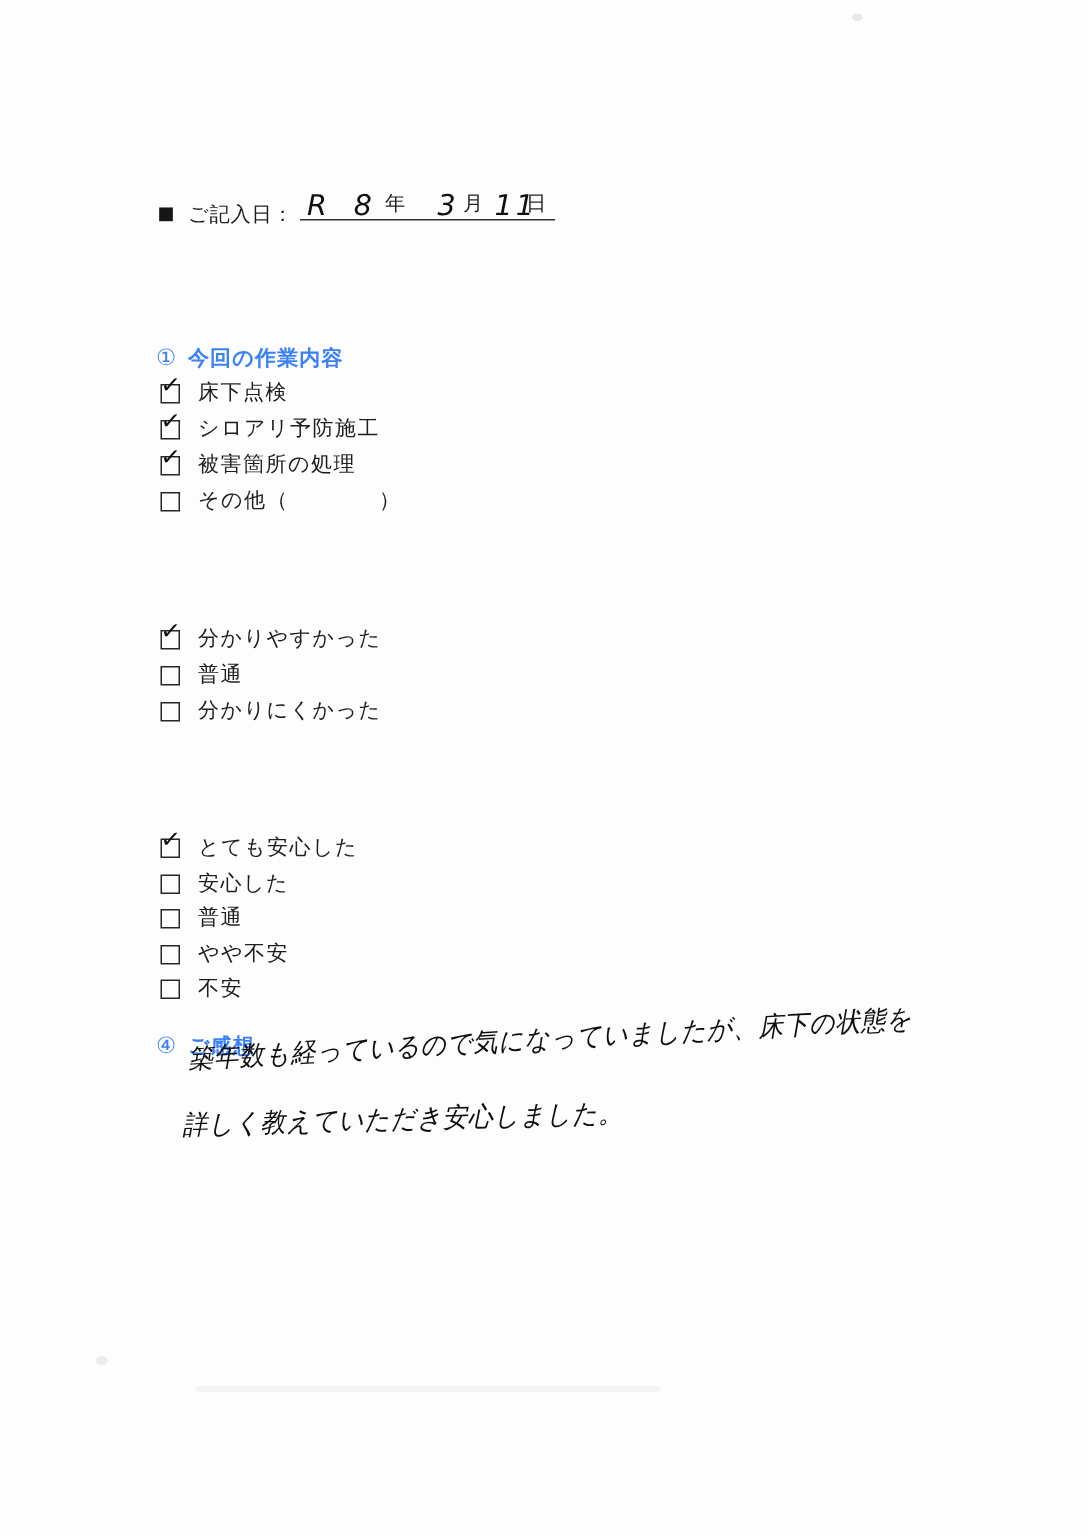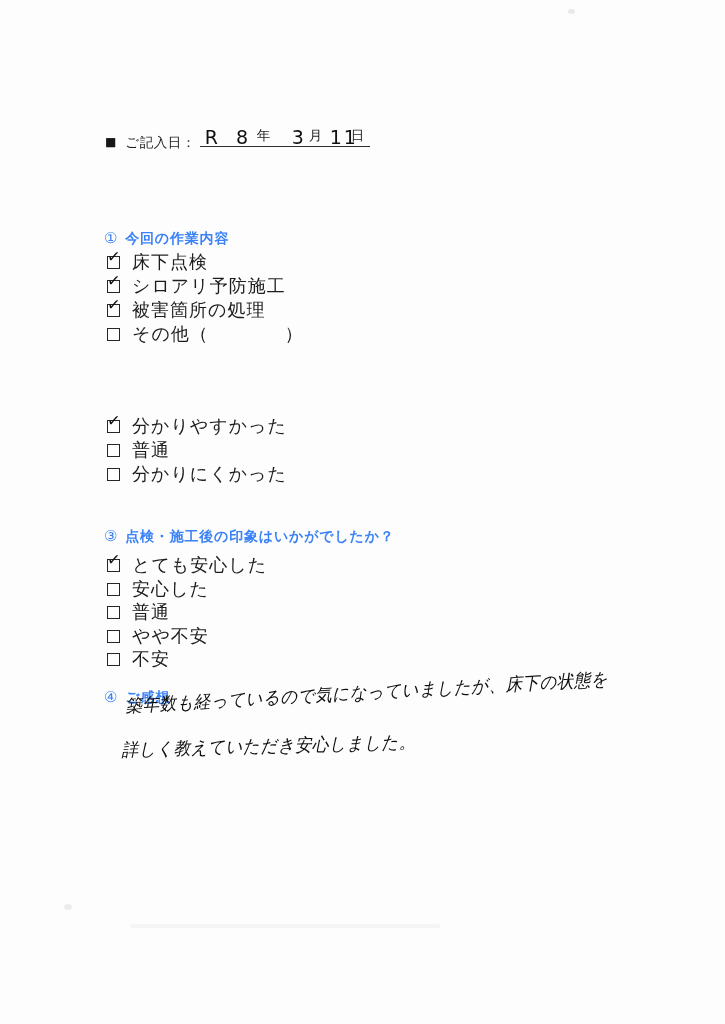--- a/index.html
+++ b/index.html
@@ -30,21 +30,21 @@
   }
   .lbl { font-size:13.5px; letter-spacing:.5px; color:#1d1d1d; }
   
   .blankline {
     position:relative; display:inline-block; height:18px;
     border-bottom:1.6px solid #2d2d2d; vertical-align:baseline;
     margin-left:4px;
   }
   .hw {
     font-family:"DejaVu Sans", sans-serif;
-    color:#101010;
+    font-style:italic; color:#101010;
   }
   .date-line { width:170px; }
   .date-line .hw   { position:absolute; bottom:-2px; font-size:19px; letter-spacing:6px; }
   .date-line .unit { position:absolute; bottom:1px; font-size:13.5px; font-style:normal;
                      font-family:"Liberation Serif", serif; }
   .pos-era   { left:5px;  }
   .pos-yunit { left:57px; }
   .pos-month { left:92px;  letter-spacing:0 !important; }
   .pos-munit { left:109px; }
   .pos-day   { left:130px; letter-spacing:2px !important; }
@@ -66,21 +66,21 @@
   .cb {
     position:relative; display:inline-block; width:11px; height:11px;
     border:1.4px solid #262626; background:transparent; flex:0 0 auto;
   }
   .cb .mark {
     position:absolute; left:-1px; top:-10px;
     font-size:16px; font-weight:700; color:#0e0e0e; font-style:normal;
     font-family:"DejaVu Sans", sans-serif;
     transform:rotate(4deg);
   }
-  .opt .lbl { margin-left:12px; font-size:18px; letter-spacing:1px; }
+  .opt .lbl { margin-left:12px; font-size:14px; letter-spacing:1px; }
   
   .comment-line {
     position:absolute; white-space:nowrap; color:#0e0e0e;
     font-family:"DejaVu Sans", sans-serif; font-style:italic;
     font-size:18px; letter-spacing:.5px; transform-origin:left bottom;
   }
   .comment-1 { left:126px; top:694px; transform:rotate(-3.2deg) scaleX(.92); }
   .comment-2 { left:122px; top:738px; transform:rotate(-1.6deg) scaleX(.92); }
 </style>
 </head>
@@ -139,23 +139,20 @@
   </div>
   <div class="opt" style="top:441px;">
     <span class="cb"></span>
     <span class="lbl">普通</span>
   </div>
   <div class="opt" style="top:465px;">
     <span class="cb"></span>
     <span class="lbl">分かりにくかった</span>
   </div>
 
-  <div class="sec-head" style="top:527px;">
-    <span class="num">③</span><span>点検・施工後の印象はいかがでしたか？</span>
-  </div>
   <div class="opt" style="top:556px;">
     <span class="cb">
         <i class="mark">✓</i>
       </span>
     <span class="lbl">とても安心した</span>
   </div>
   <div class="opt" style="top:580px;">
     <span class="cb"></span>
     <span class="lbl">安心した</span>
   </div>

